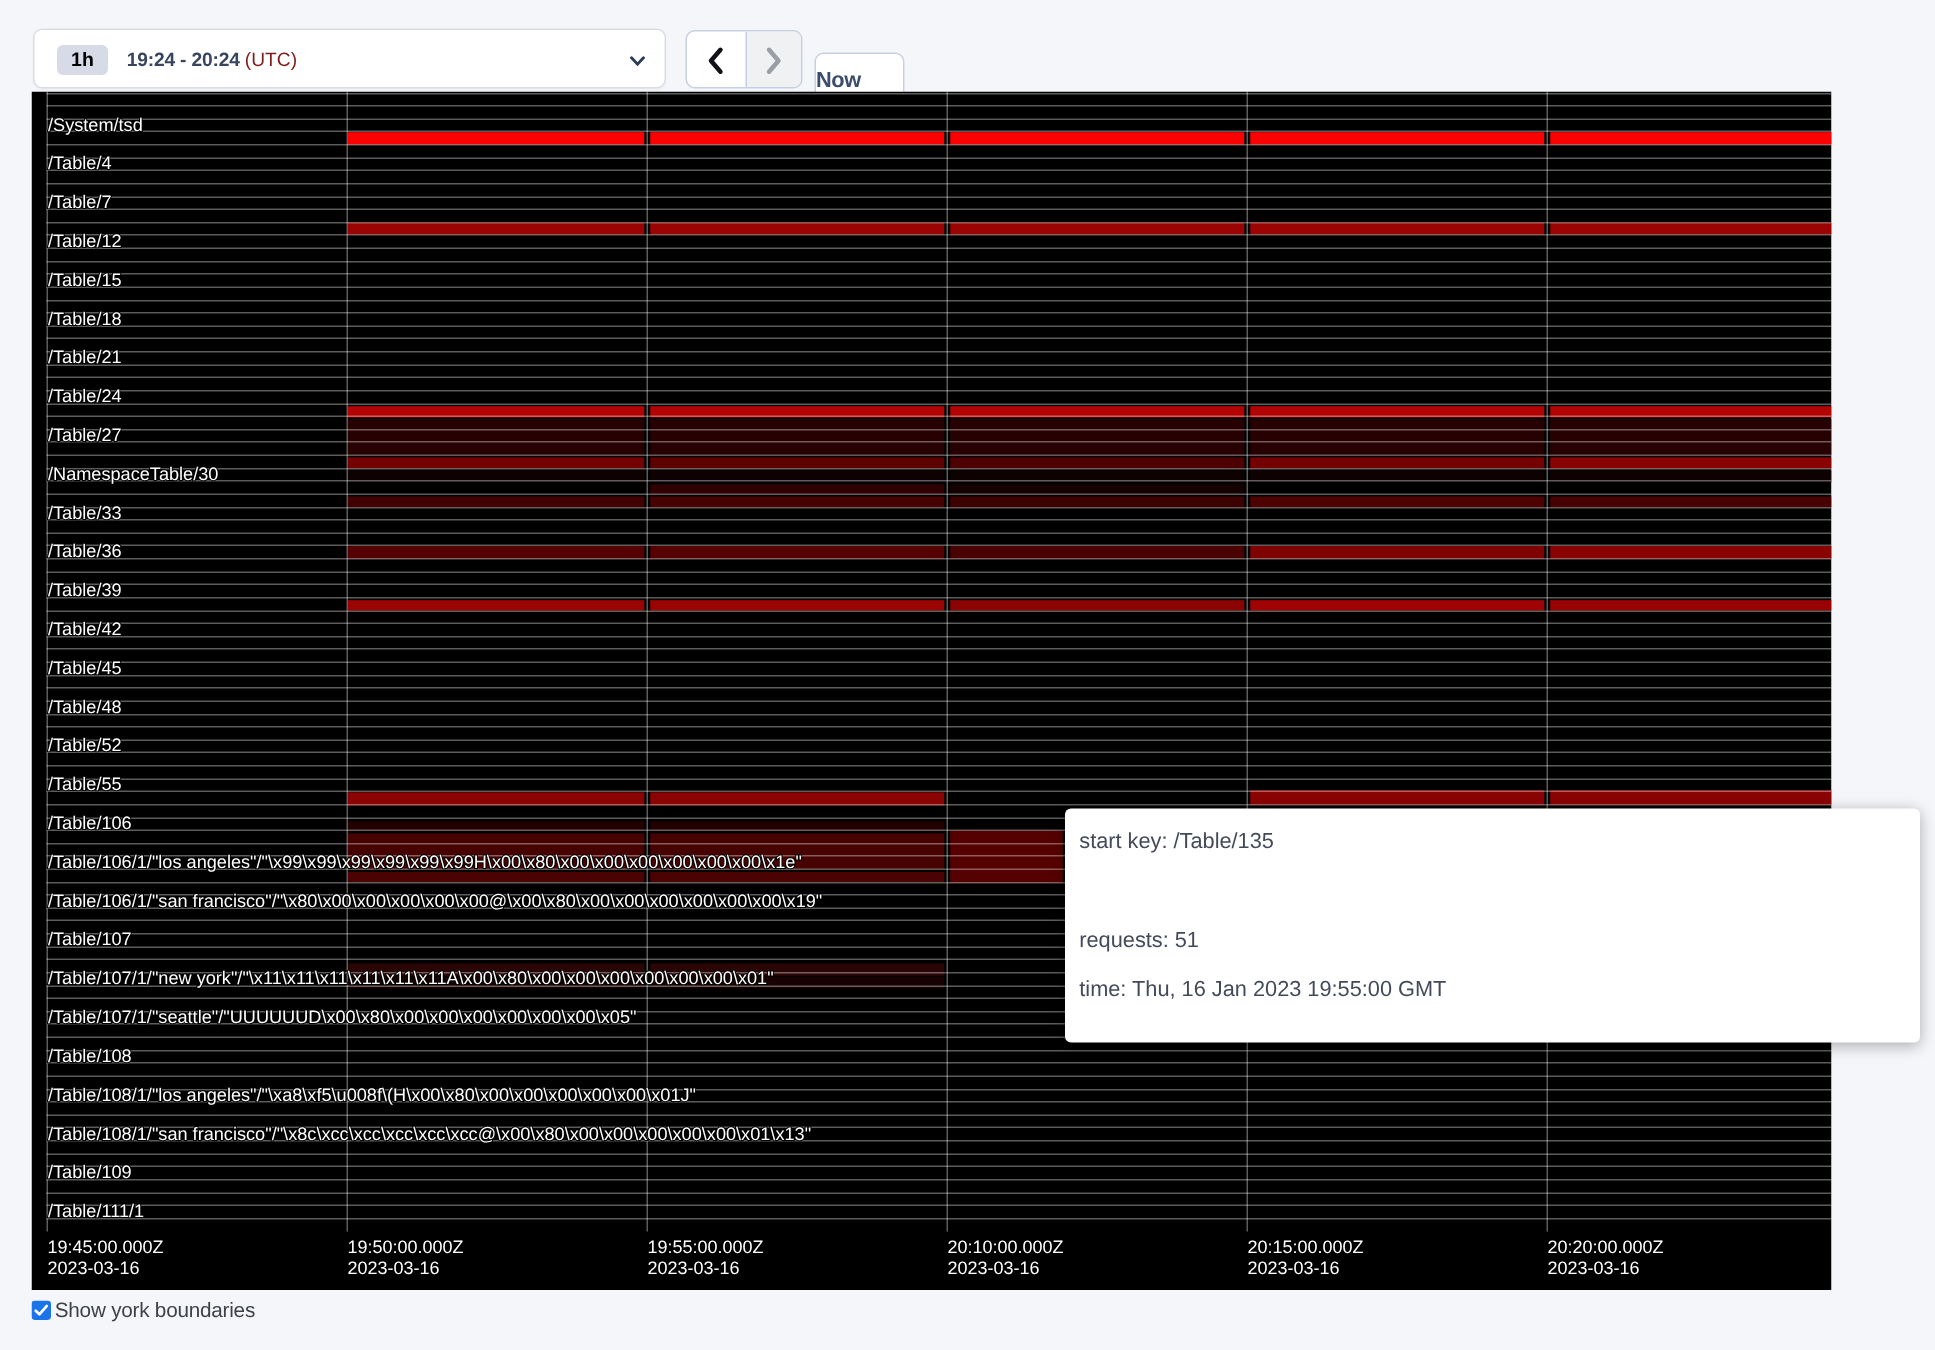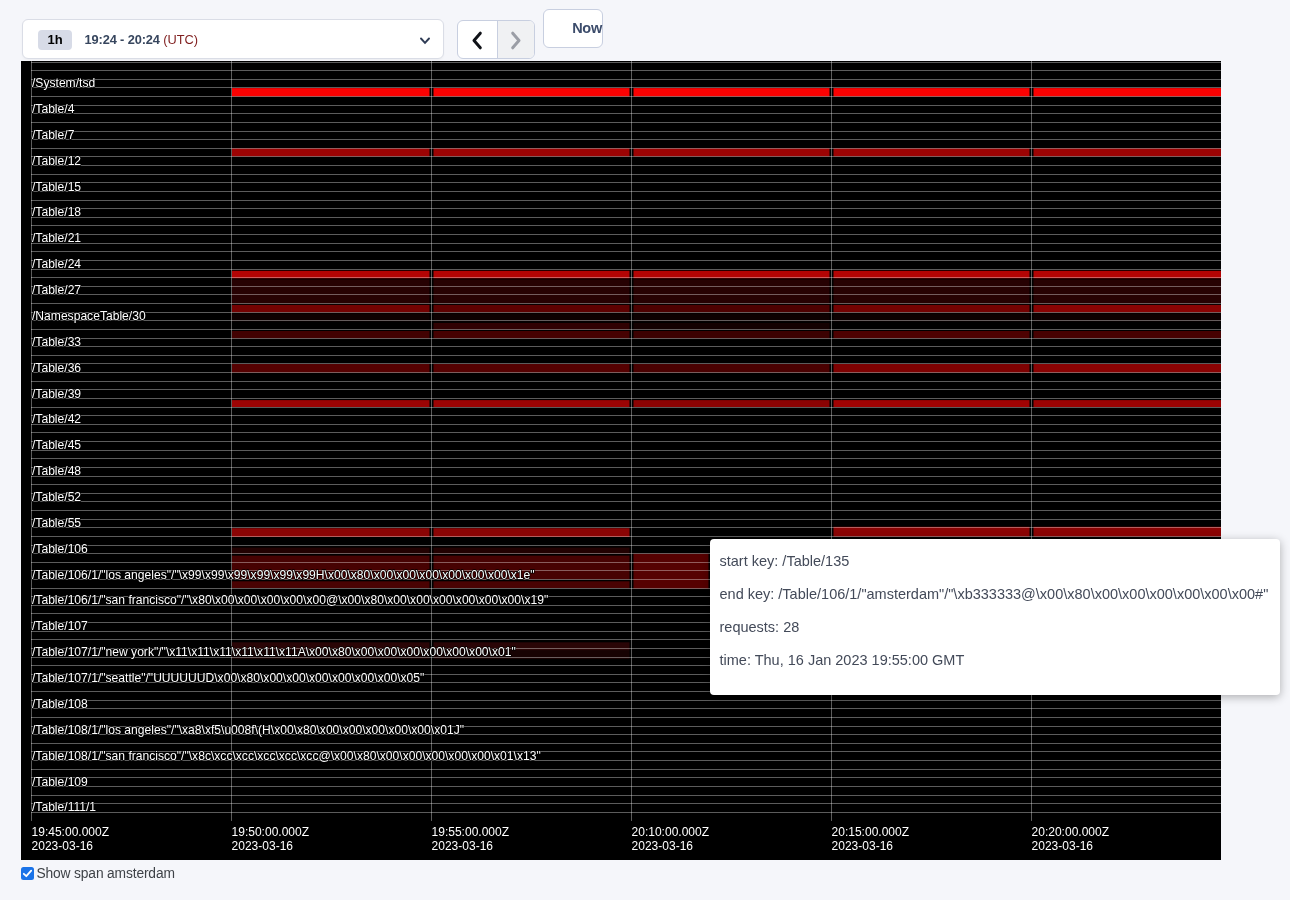--- a/index.html
+++ b/index.html
@@ -21,22 +21,22 @@
 <div class="abs" style="left:457px;top:19.8px;width:78px;height:39px;border:1px solid #c8cfe0;border-radius:6px;background:#fff;overflow:hidden">
   <div class="abs" style="left:39px;top:0;width:39px;height:39px;background:#f0f1f3;border-left:1px solid #c8cfe0"></div>
   <svg class="abs" style="left:13px;top:10px" width="12" height="19" viewBox="0 0 12 19">
     <path d="M9.3 2.2 L3 9.5 L9.3 16.8" stroke="#101218" stroke-width="3" fill="none" stroke-linecap="round" stroke-linejoin="round"></path>
     </svg>
   <svg class="abs" style="left:52px;top:10px" width="12" height="19" viewBox="0 0 12 19">
     <path d="M2.7 2.2 L9 9.5 L2.7 16.8" stroke="#9b9ea6" stroke-width="3" fill="none" stroke-linecap="round" stroke-linejoin="round"></path>
     </svg>
 </div>
 
-<div class="abs" style="left:543px;top:9px;width:60px;height:39px;background:#fff;border:1px solid #c8cfe0;
-  border-radius:6px;font-size:14.5px;font-weight:bold;color:#3c4c6b;text-align:right;line-height:37px;letter-spacing:-0.25px">Now</div>
+<div class="abs" style="left:543px;top:35px;width:60px;height:39px;background:#fff;border:1px solid #c8cfe0;
+  border-radius:6px;font-size:14.5px;font-weight:bold;color:#3c4c6b;text-align:left;line-height:37px;letter-spacing:-0.25px">Now</div>
 
 <svg id="hm" width="1200" height="799" viewBox="0 0 1200 799" style="position:absolute;left:21px;top:61px;opacity:0.999">
 <rect x="0" y="0" width="1200" height="799" fill="#000"></rect>
 <rect x="211.0" y="27.1" width="197.5" height="8.3" fill="#fa0202"></rect>
 <rect x="412.5" y="27.1" width="196.0" height="8.3" fill="#fa0202"></rect>
 <rect x="612.5" y="27.1" width="196.0" height="8.3" fill="#fa0202"></rect>
 <rect x="812.5" y="27.1" width="196.0" height="8.3" fill="#fa0202"></rect>
 <rect x="1012.5" y="27.1" width="187.5" height="8.3" fill="#fa0202"></rect>
 <rect x="211.0" y="87.4" width="197.5" height="8.0" fill="#9c0303"></rect>
 <rect x="412.5" y="87.4" width="196.0" height="8.0" fill="#9c0303"></rect>
@@ -140,22 +140,21 @@
 <text x="810.6" y="774.5">20:15:00.000Z</text>
 <text x="810.6" y="788.5">2023-03-16</text>
 <text x="1010.6" y="774.5">20:20:00.000Z</text>
 <text x="1010.6" y="788.5">2023-03-16</text>
 </g>
 </svg>
 
 <div class="abs" style="left:709.5px;top:539px;width:570px;height:155.5px;background:#fff;border-radius:4px;
   box-shadow:0 2px 10px rgba(0,0,0,0.3);font-size:14.5px;color:#434a59;z-index:5;opacity:0.999">
   <div class="abs" style="left:10px;top:14px;white-space:nowrap">start key: /Table/135</div>
-  <div class="abs" style="left:10px;top:47px;white-space:nowrap">end key: /Table/106/1/"amsterdam"/"\xb333333@\x00\x80\x00\x00\x00\x00\x00\x00#"</div>
-  <div class="abs" style="left:10px;top:80px;white-space:nowrap">requests: 28</div>
+  <div class="abs" style="left:10px;top:80px;white-space:nowrap">requests: 51</div>
   <div class="abs" style="left:10px;top:113px;white-space:nowrap">time: Thu, 16 Jan 2023 19:55:00 GMT</div>
 </div>
 
 <svg class="abs" style="left:21px;top:866.9px" width="13" height="13" viewBox="0 0 13 13">
   <rect x="0" y="0" width="13" height="13" rx="2.5" fill="#1a73e8"></rect>
   <path d="M2.8 6.8 L5.3 9.2 L10.2 3.6" stroke="#fff" stroke-width="1.8" fill="none" stroke-linecap="round" stroke-linejoin="round"></path>
 </svg>
-<div class="abs" style="left:36.5px;top:866px;font-size:13.8px;color:#3e4247;line-height:15px;letter-spacing:-0.15px">Show span amsterdam</div>
+<div class="abs" style="left:36.5px;top:866px;font-size:13.8px;color:#3e4247;line-height:15px;letter-spacing:-0.15px">Show york boundaries</div>
 
 </body></html>

